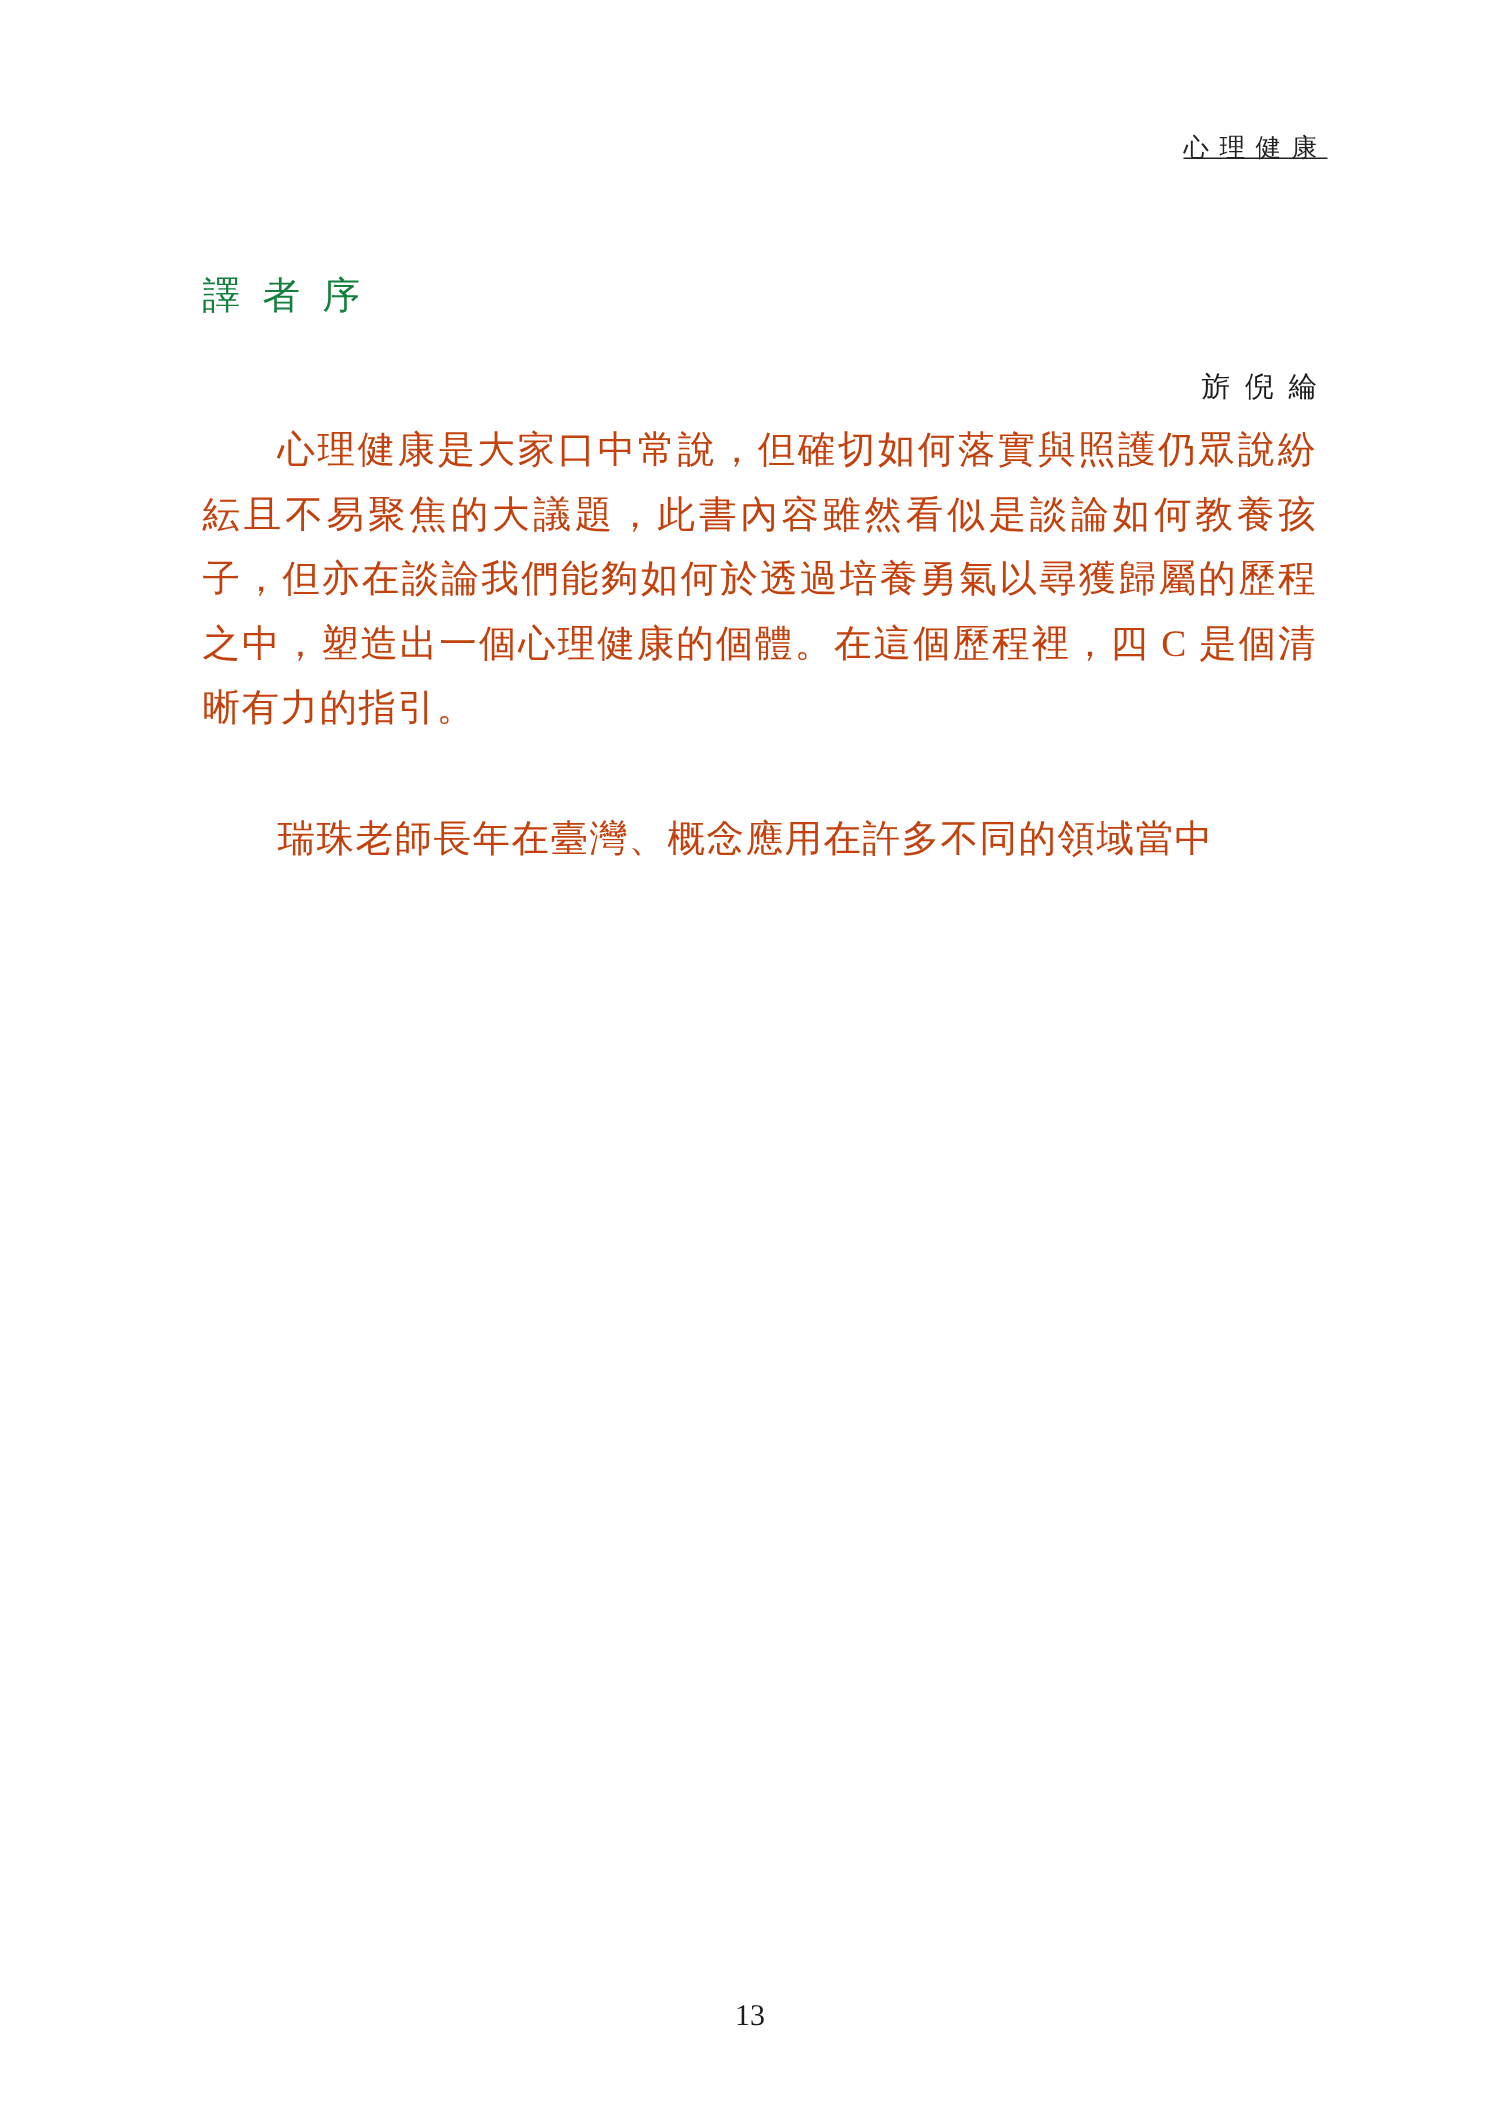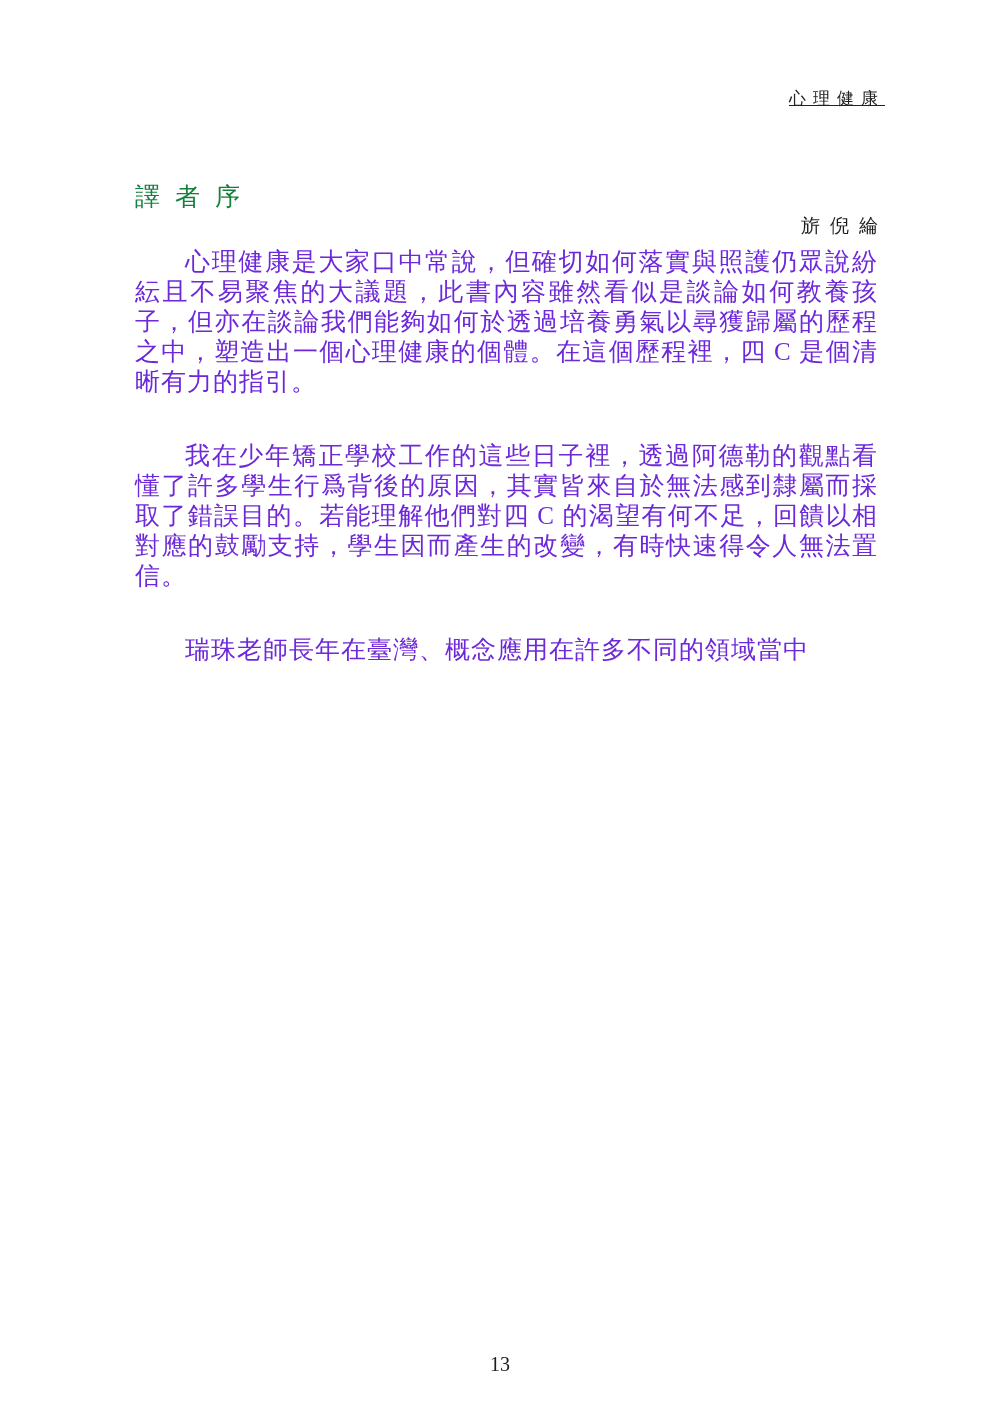--- a/index.html
+++ b/index.html
@@ -34,44 +34,45 @@
     text-decoration: underline;
   }
   .title {
     margin: 66px 0 0 0;
     font-size: 25px;
     font-weight: normal;
     letter-spacing: 15px;
     color: #15803d;
   }
   .author {
+    margin-top: 32px;
     text-align: right;
     font-size: 19px;
     letter-spacing: 10px;
   }
   .author div {
     margin-right: -10px;
   }
   .body-text {
     margin-top: 8px;
   }
   .body-text p {
     margin: 0 0 44px 0;
     font-size: 25px;
-    line-height: 30px;
+    line-height: 43px;
     letter-spacing: 1px;
     text-align: justify;
     text-justify: inter-ideograph;
     text-indent: 2em;
-    color: #6d28d9;
+    color: #c2410c;
   }
   .page-number {
     position: absolute;
     left: 0;
-    bottom: 40px;
+    bottom: 60px;
     width: 100%;
     text-align: center;
     font-size: 20px;
     color: #1c1c1c;
   }
 </style>
 </head>
 <body>
 
 <div class="page">
@@ -81,19 +82,18 @@
   </div>
 
   <h1 class="title">譯者序</h1>
 
   <div class="author">
     <div>旂倪綸</div>
   </div>
 
   <div class="body-text">
     <p>心理健康是大家口中常說，但確切如何落實與照護仍眾說紛紜且不易聚焦的大議題，此書內容雖然看似是談論如何教養孩子，但亦在談論我們能夠如何於透過培養勇氣以尋獲歸屬的歷程之中，塑造出一個心理健康的個體。在這個歷程裡，四 C 是個清晰有力的指引。</p>
-    <p>我在少年矯正學校工作的這些日子裡，透過阿德勒的觀點看懂了許多學生行爲背後的原因，其實皆來自於無法感到隸屬而採取了錯誤目的。若能理解他們對四 C 的渴望有何不足，回饋以相對應的鼓勵支持，學生因而產生的改變，有時快速得令人無法置信。</p>
     <p>瑞珠老師長年在臺灣、概念應用在許多不同的領域當中</p>
   </div>
 
 </div>
 
 <div class="page-number">13</div>
 
 </body></html>

